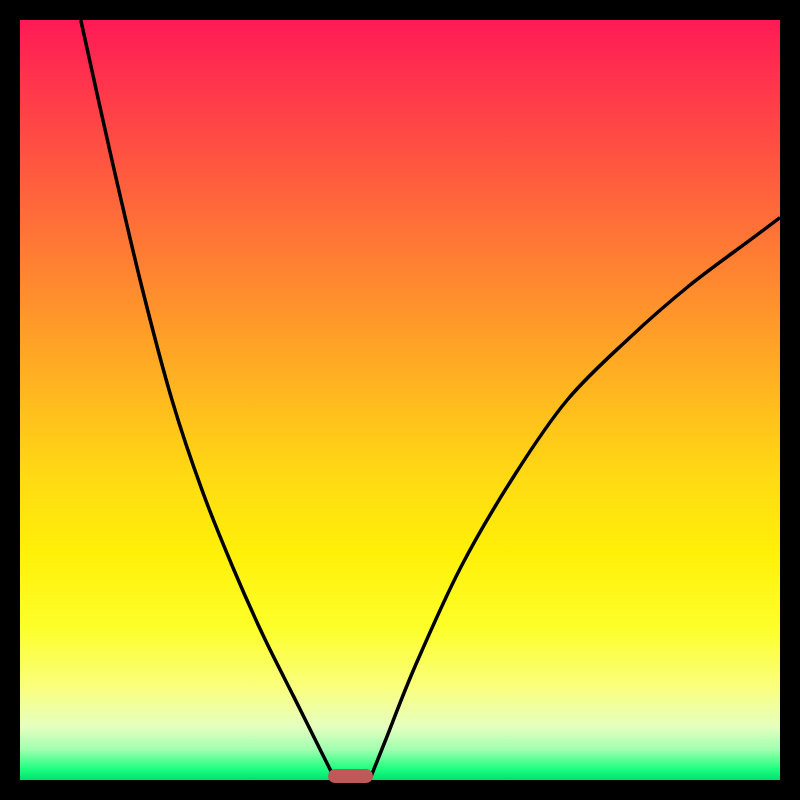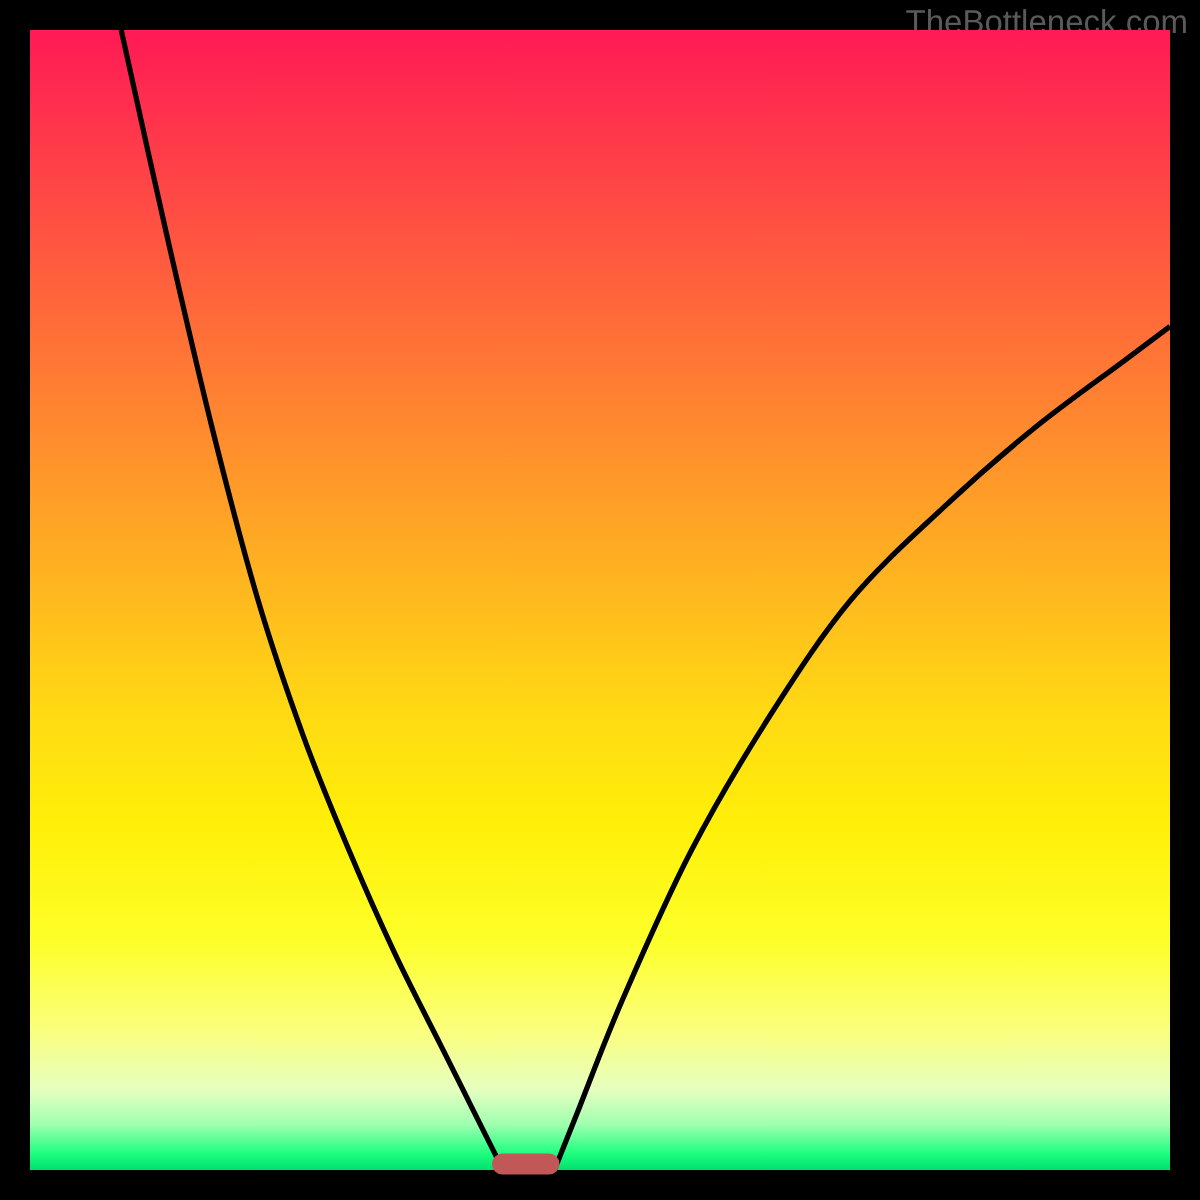--- a/index.html
+++ b/index.html
@@ -58,20 +58,19 @@
   .marker {
     position: absolute;
     background: #c05858;
     border-radius: 8px;
   }
 </style>
 </head>
 <body>
 
 <div class="chart-container">
-  <div class="watermark">TheBottleneck.com</div>
   <div class="plot-area"></div>
   <svg class="curve-svg" viewBox="0 0 760 760" preserveAspectRatio="none">
     <path id="left-path" fill="none" stroke="#000" stroke-width="3.5" d="M 60.800000000000004 0 C 65.86666666666667 22.80000000000001, 81.06666666666666 92.46666666666673, 91.2 136.80000000000007 C 101.33333333333334 181.1333333333334, 111.46666666666667 225.46666666666667, 121.60000000000001 266 C 131.73333333333335 306.5333333333333, 141.86666666666667 345.8, 152 380 C 162.13333333333333 414.2, 172.26666666666668 443.3333333333333, 182.4 471.2 C 192.53333333333333 499.06666666666666, 202.66666666666669 523.1333333333333, 212.8 547.2 C 222.93333333333334 571.2666666666668, 233.0666666666667 594.0666666666667, 243.20000000000002 615.6 C 253.33333333333334 637.1333333333333, 265.99999999999994 661.2, 273.59999999999997 676.4 C 281.2 691.5999999999999, 283.73333333333335 696.6666666666666, 288.8 706.8 C 293.8666666666667 716.9333333333333, 299.56666666666666 728.3333333333334, 304 737.2 C 308.43333333333334 746.0666666666667, 313.5 756.2, 315.4 760"></path>
     <path id="right-path" fill="none" stroke="#000" stroke-width="3.5" d="M 349.6 760 C 352.1333333333333 753.6666666666666, 357.20000000000005 741, 364.8 722 C 372.4 703, 382.5333333333333 675.1333333333333, 395.2 646 C 407.8666666666667 616.8666666666667, 424.33333333333326 578.8666666666667, 440.79999999999995 547.2 C 457.26666666666665 515.5333333333334, 476.26666666666665 483.8666666666667, 494 456 C 511.73333333333335 428.1333333333333, 528.1999999999999 402.8, 547.1999999999999 380 C 566.1999999999999 357.2, 587.7333333333333 338.20000000000005, 608 319.20000000000005 C 628.2666666666667 300.20000000000005, 648.5333333333333 282.4666666666667, 668.8 266 C 689.0666666666666 249.53333333333333, 714.4 231.79999999999998, 729.6 220.39999999999998 C 744.8000000000001 208.99999999999997, 754.9333333333334 201.4, 760 197.60000000000002"></path>
   </svg>
   <div id="marker" class="marker" style="left: 327.8px; width: 45.6px; height: 14px; top: 769px; background: rgb(192, 88, 88);"></div>
 </div>
 
 </body></html>

